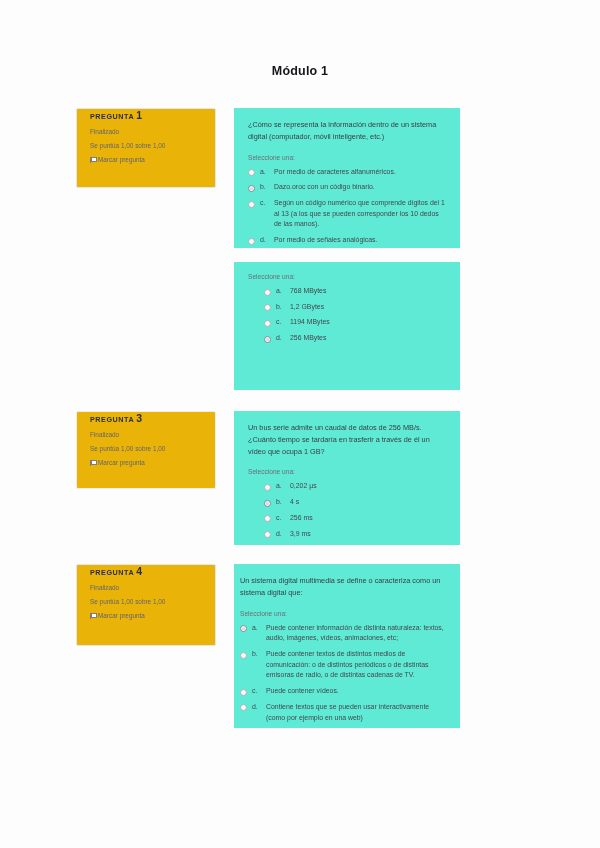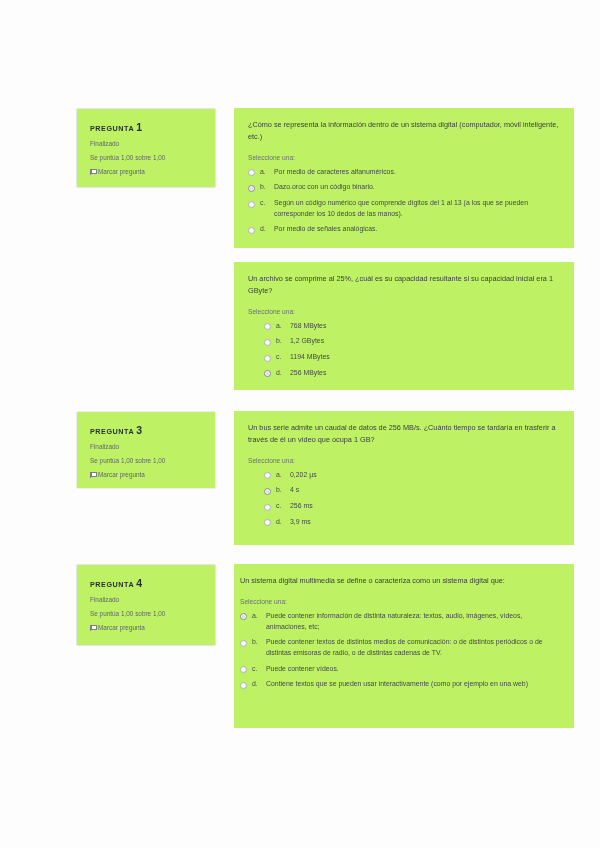--- a/index.html
+++ b/index.html
@@ -35,25 +35,25 @@
     text-align: center;
     font-size: 12.5px;
     font-weight: bold;
     letter-spacing: 0.2px;
     color: #14161a;
   }
   .info-card {
     position: absolute;
     left: 76px;
     width: 140px;
-    background: #bef264;
+    background: #eab308;
     border: 1px solid #e3e4e8;
     border-radius: 2px;
     box-sizing: border-box;
-    padding: 12px 12px 14px 13px;
+    padding: 0 12px 14px 13px;
   }
   .info-title {
     font-size: 7.2px;
     font-weight: bold;
     letter-spacing: 0.55px;
     color: #2a2d34;
     margin: 0 0 7px 0;
     white-space: nowrap;
   }
   .info-title .qnum {
@@ -99,22 +99,22 @@
     left: 1px;
     top: 0.5px;
     width: 3.5px;
     height: 3px;
     border: 0.6px solid #7a7d85;
     background: #ffffff;
   }
   .qpanel {
     position: absolute;
     left: 234px;
-    width: 340px;
-    background: #bef264;
+    width: 226px;
+    background: #5eead4;
     box-sizing: border-box;
     padding: 11px 14px 12px 14px;
   }
   .qtext {
     font-size: 7.3px;
     line-height: 1.62;
     color: #3a3d46;
     margin: 0 0 11px 0;
   }
   .select-label {
@@ -159,20 +159,21 @@
   .opt-text {
     flex: 1 1 auto;
   }
 </style>
 </head>
 <body>
 
 <div class="page">
   <div class="paper-tint"></div>
 
+  <div class="doc-title">Módulo 1</div>
 
   <div class="info-card" style="top:108px;height:80px;">
     <div class="info-title"><span>PREGUNTA</span><span class="qnum">1</span></div>
     <div class="info-line">Finalizado</div>
     <div class="info-line">Se puntúa 1,00 sobre 1,00</div>
     <div class="info-flag">
         <span class="flag-icon"></span>
         <span>Marcar pregunta</span>
       </div>
   </div>
@@ -197,21 +198,20 @@
         </li>
       <li class="option">
           <span class="radio"></span>
           <span class="opt-letter">d.</span>
           <span class="opt-text">Por medio de señales analógicas.</span>
         </li>
     </ul>
   </div>
 
   <div class="qpanel" style="top:262px;height:128px;">
-    <p class="qtext">Un archivo se comprime al 25%, ¿cuál es su capacidad resultante si su capacidad inicial era 1 GByte?</p>
     <p class="select-label">Seleccione una:</p>
     <ul class="options" style="margin-left:16px;">
       <li class="option">
           <span class="radio"></span>
           <span class="opt-letter">a.</span>
           <span class="opt-text">768 MBytes</span>
         </li>
       <li class="option">
           <span class="radio"></span>
           <span class="opt-letter">b.</span>

